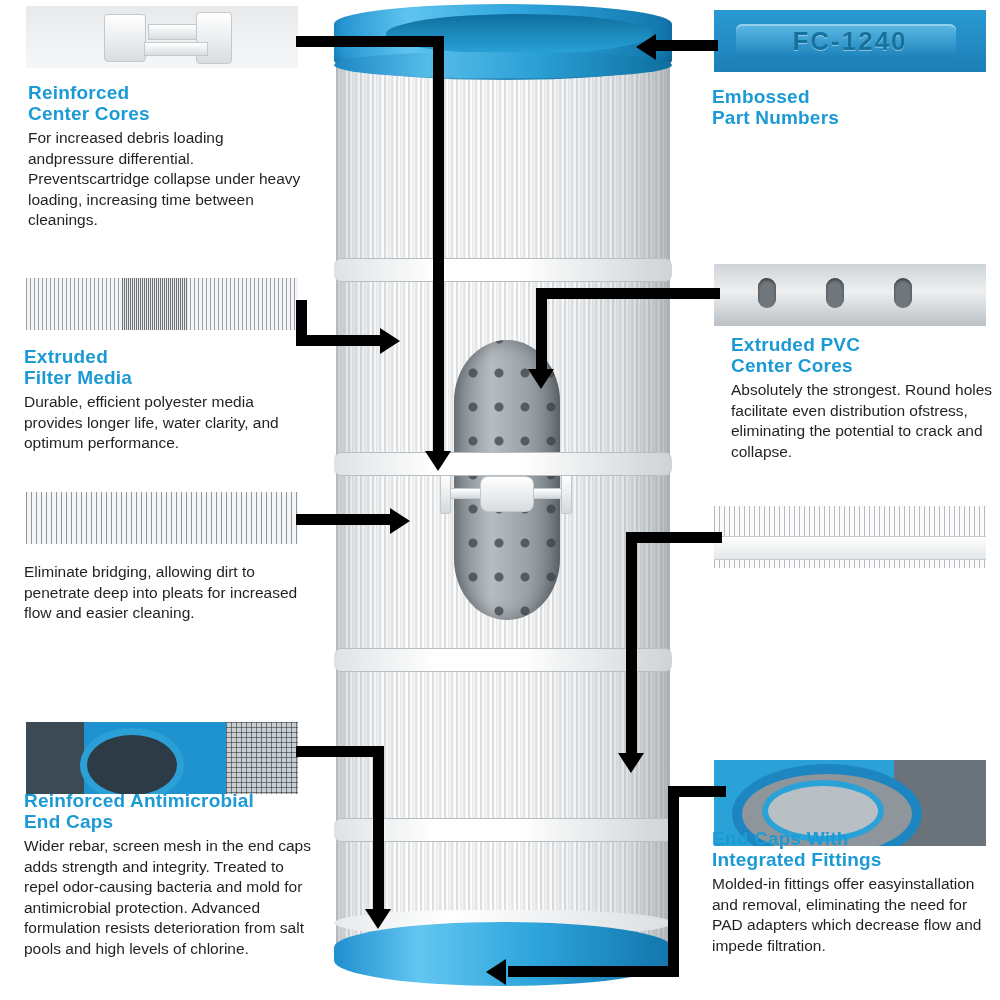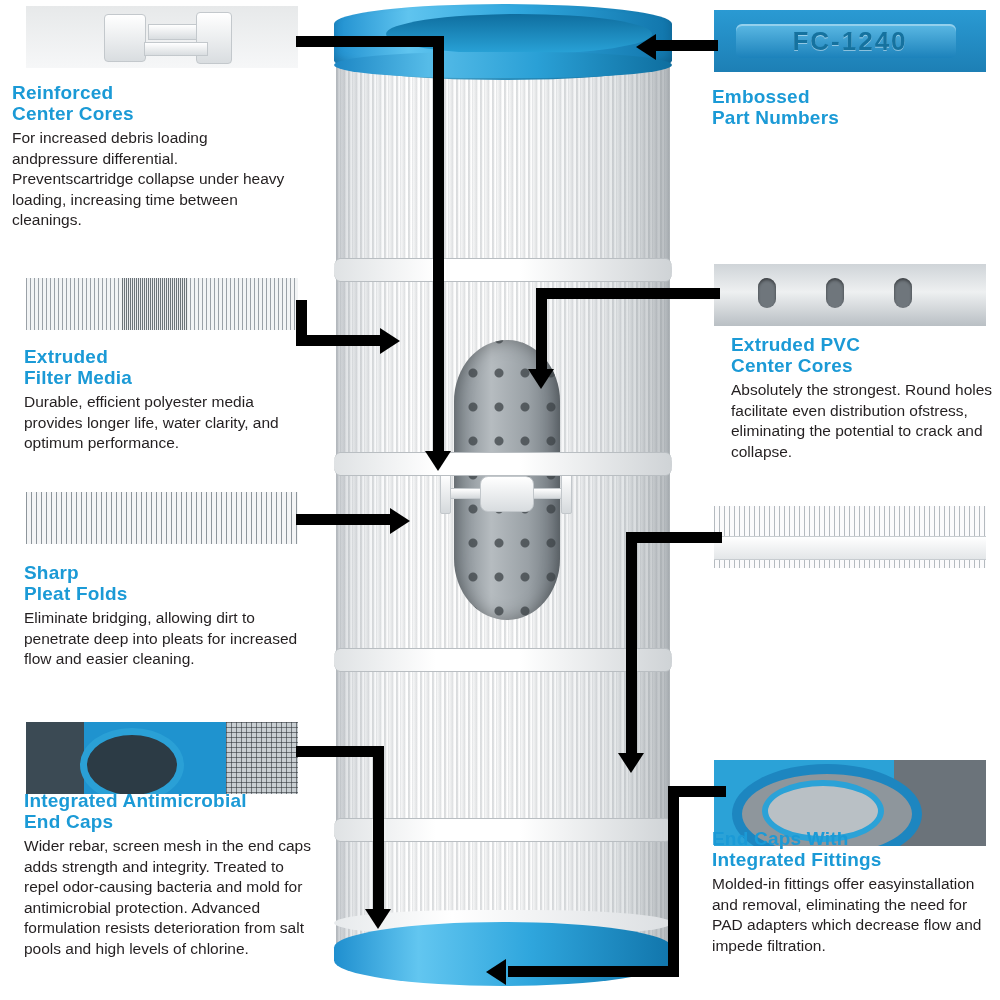--- a/index.html
+++ b/index.html
@@ -439,47 +439,43 @@
     <div class="head down" style="left:-8px; top:221px;"></div>
   </div>
 
   <div class="arrow" style="left:486px; top:786px; width:240px; height:212px;">
     <div class="seg" style="left:182px; top:0; width:58px; height:11px;"></div>
     <div class="seg" style="left:182px; top:0; width:11px; height:190px;"></div>
     <div class="seg" style="left:22px; top:180px; width:171px; height:11px;"></div>
     <div class="head left" style="left:0; top:173px;"></div>
   </div>
 
-  <div class="callout" style="left:12px; top:82px; width:280px;">
+  <div class="callout" style="left:28px; top:82px; width:280px;">
     <h3>
       <span>Reinforced</span><br>
       <span>Center Cores</span>
     </h3>
     <p>For increased debris loading andpressure differential. Preventscartridge collapse under heavy loading, increasing time between cleanings.</p>
   </div>
 
   <div class="callout" style="left:24px; top:346px; width:290px;">
     <h3>
       <span>Extruded</span><br>
       <span>Filter Media</span>
     </h3>
     <p>Durable, efficient polyester media provides longer life, water clarity, and optimum performance.</p>
   </div>
 
   <div class="callout" style="left:24px; top:562px; width:300px;">
-    <h3>
-      <span>Sharp</span><br>
-      <span>Pleat Folds</span>
-    </h3>
     <p>Eliminate bridging, allowing dirt to penetrate deep into pleats for increased flow and easier cleaning.</p>
   </div>
 
   <div class="callout" style="left:24px; top:790px; width:290px;">
     <h3>
-      <span>Integrated Antimicrobial</span><br>
+      <span>Reinforced Antimicrobial</span><br>
       <span>End Caps</span>
     </h3>
     <p>Wider rebar, screen mesh in the end caps adds strength and integrity. Treated to repel odor-causing bacteria and mold for antimicrobial protection. Advanced formulation resists deterioration from salt pools and high levels of chlorine.</p>
   </div>
 
   <div class="callout" style="left:712px; top:86px; width:280px;">
     <h3>
       <span>Embossed</span><br>
       <span>Part Numbers</span>
     </h3>

